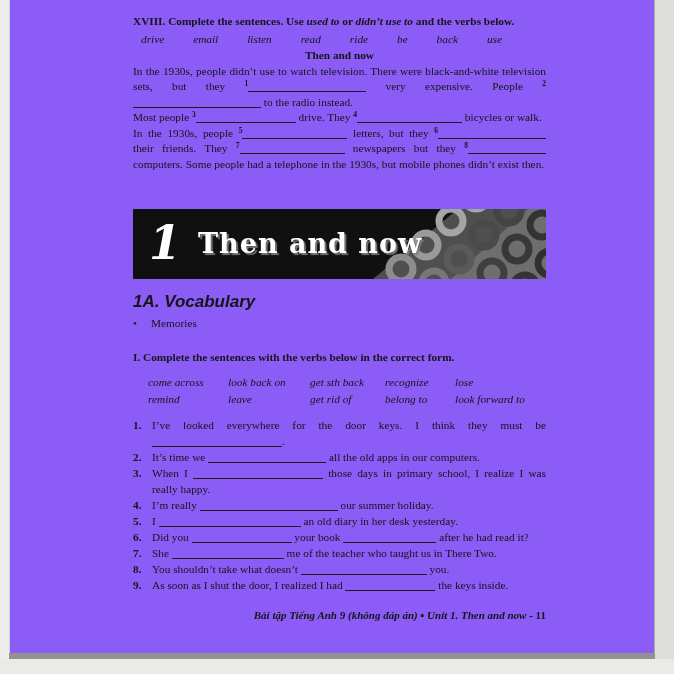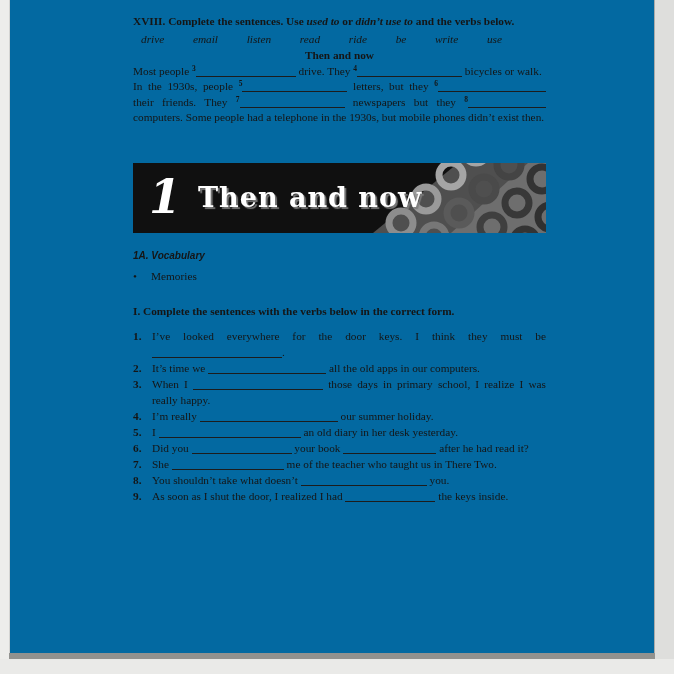--- a/index.html
+++ b/index.html
@@ -1,16 +1,16 @@
 <!DOCTYPE html>
 <html><head>
 <meta charset="utf-8">
 <style>
   html,body{margin:0;padding:0;background:#fff;}
-  .photo{position:relative;width:674px;height:674px;background:#0369a1;overflow:hidden;
+  .photo{position:relative;width:674px;height:674px;background:#8b5cf6;overflow:hidden;
          font-family:"Liberation Serif",serif;color:#151515;}
   .edge-left{position:absolute;left:0;top:0;width:9px;height:100%;background:#ededeb;border-right:1px solid #d4d4d2;}
   .edge-right{position:absolute;right:0;top:0;width:19px;height:100%;background:#dededc;border-left:1px solid #ababa9;}
   .edge-bottom-light{position:absolute;left:0;bottom:0;width:100%;height:15px;background:#eaeae8;}
   .edge-bottom-dark{position:absolute;left:9px;right:19px;bottom:15px;height:6px;background:#92928f;}
 
   .content{position:absolute;left:133px;top:14px;width:413px;font-size:11.3px;line-height:15.5px;}
   p{margin:0;}
   .bold{font-weight:bold;}
   .just{text-align:justify;}
@@ -23,21 +23,21 @@
 
   .banner{position:relative;height:70px;background:#101010;margin-top:37px;overflow:hidden;
           display:flex;align-items:center;}
   .banner svg{position:absolute;left:0;top:0;width:100%;height:100%;}
   .bannernum{position:relative;z-index:2;font-style:italic;font-weight:bold;font-size:46px;margin-left:16px;
              color:#fff;font-family:"DejaVu Serif",serif;}
   .bannertitle{position:relative;z-index:2;font-weight:bold;font-size:27px;margin-left:17px;color:#fff;
                font-family:"DejaVu Serif",serif;letter-spacing:1px;
                text-shadow:2px 2px 1px rgba(125,125,125,0.95);}
 
-  .secttitle{font-family:"Liberation Sans",sans-serif;font-weight:bold;font-style:italic;font-size:10px;margin-top:15px;}
+  .secttitle{font-family:"Liberation Sans",sans-serif;font-weight:bold;font-style:italic;font-size:17px;margin-top:15px;}
   .topic{font-weight:normal;margin-top:6px;}
   .topic .dot{display:inline-block;width:18px;}
   .task{font-weight:bold;margin-top:19px;}
 
   .verbbank{display:grid;grid-template-columns:80px 82px 75px 70px 1fr;padding-left:15px;
             font-style:italic;margin-top:9px;row-gap:2px;}
 
   .list{margin-top:9px;}
   .item{display:flex;line-height:16px;}
   .item .num{font-weight:bold;width:19px;flex:none;}
@@ -55,26 +55,27 @@
 
     <p class="bold nowrap"><span>XVIII. Complete the sentences. Use </span><i>used to</i><span> or </span><i>didn’t use to</i><span> and the verbs below.</span></p>
 
     <div class="verbrow">
       <span>drive</span>
       <span>email</span>
       <span>listen</span>
       <span>read</span>
       <span>ride</span>
       <span>be</span>
-      <span>write</span>
+      <span>back</span>
       <span>use</span>
     </div>
 
     <p class="center bold">Then and now</p>
 
+    <p class="just"><span>In the 1930s, people didn’t use to watch television. There were black-and-white television sets, but they </span><sup>1</sup><span class="blank" style="width: 118px;"></span><span> very expensive. People </span><sup>2</sup><span class="blank" style="width: 128px;"></span><span> to the radio instead.</span></p>
     <p class="just"><span>Most people </span><sup>3</sup><span class="blank" style="width: 100px;"></span><span> drive. They </span><sup>4</sup><span class="blank" style="width: 105px;"></span><span> bicycles or walk.</span></p>
     <p class="just"><span>In the 1930s, people </span><sup>5</sup><span class="blank" style="width: 105px;"></span><span> letters, but they </span><sup>6</sup><span class="blank" style="width: 108px;"></span><span> their friends. They </span><sup>7</sup><span class="blank" style="width: 105px;"></span><span> newspapers but they </span><sup>8</sup><span class="blank" style="width: 78px;"></span><span> computers. Some people had a telephone in the 1930s, but mobile phones didn’t exist then.</span></p>
 
     <div class="banner">
       <svg viewBox="0 0 413 70" aria-hidden="true">
         <polygon points="240,70 325,0 413,0 413,70" fill="#4f4f4f"></polygon>
         <polygon points="318,70 395,0 413,0 413,70" fill="#6e6e6e"></polygon>
         <circle cx="268" cy="60" r="12" fill="none" stroke="#8d8d8d" stroke-width="7"></circle>
         <circle cx="293" cy="36" r="12" fill="none" stroke="#9a9a9a" stroke-width="7"></circle>
         <circle cx="318" cy="12" r="12" fill="none" stroke="#a5a5a5" stroke-width="7"></circle>
@@ -95,20 +96,32 @@
     </div>
 
     <p class="secttitle">1A. Vocabulary</p>
 
     <p class="topic">
       <span class="dot">•</span><span>Memories</span>
     </p>
 
     <p class="task">I. Complete the sentences with the verbs below in the correct form.</p>
 
+    <div class="verbbank">
+      <span>come across</span>
+      <span>look back on</span>
+      <span>get sth back</span>
+      <span>recognize</span>
+      <span>lose</span>
+      <span>remind</span>
+      <span>leave</span>
+      <span>get rid of</span>
+      <span>belong to</span>
+      <span>look forward to</span>
+    </div>
 
     <div class="list">
       <div class="item">
         <span class="num">1.</span>
         <span class="body"><span>I’ve looked everywhere for the door keys. I think they must be </span><span class="blank" style="width: 130px;"></span><span>.</span></span>
       </div>
       <div class="item">
         <span class="num">2.</span>
         <span class="body"><span>It’s time we </span><span class="blank" style="width: 118px;"></span><span> all the old apps in our computers.</span></span>
       </div>
@@ -135,20 +148,21 @@
       <div class="item">
         <span class="num">8.</span>
         <span class="body"><span>You shouldn’t take what doesn’t </span><span class="blank" style="width: 126px;"></span><span> you.</span></span>
       </div>
       <div class="item">
         <span class="num">9.</span>
         <span class="body"><span>As soon as I shut the door, I realized I had </span><span class="blank" style="width: 90px;"></span><span> the keys inside.</span></span>
       </div>
     </div>
 
+    <p class="footer"><i>Bài tập Tiếng Anh 9 (không đáp án) </i><span>▪</span><i> Unit 1. Then and now</i><i> - </i><b>11</b></p>
 
   </div>
 
   <div class="edge-left"></div>
   <div class="edge-right"></div>
   <div class="edge-bottom-light"></div>
   <div class="edge-bottom-dark"></div>
 
 </div>
 

